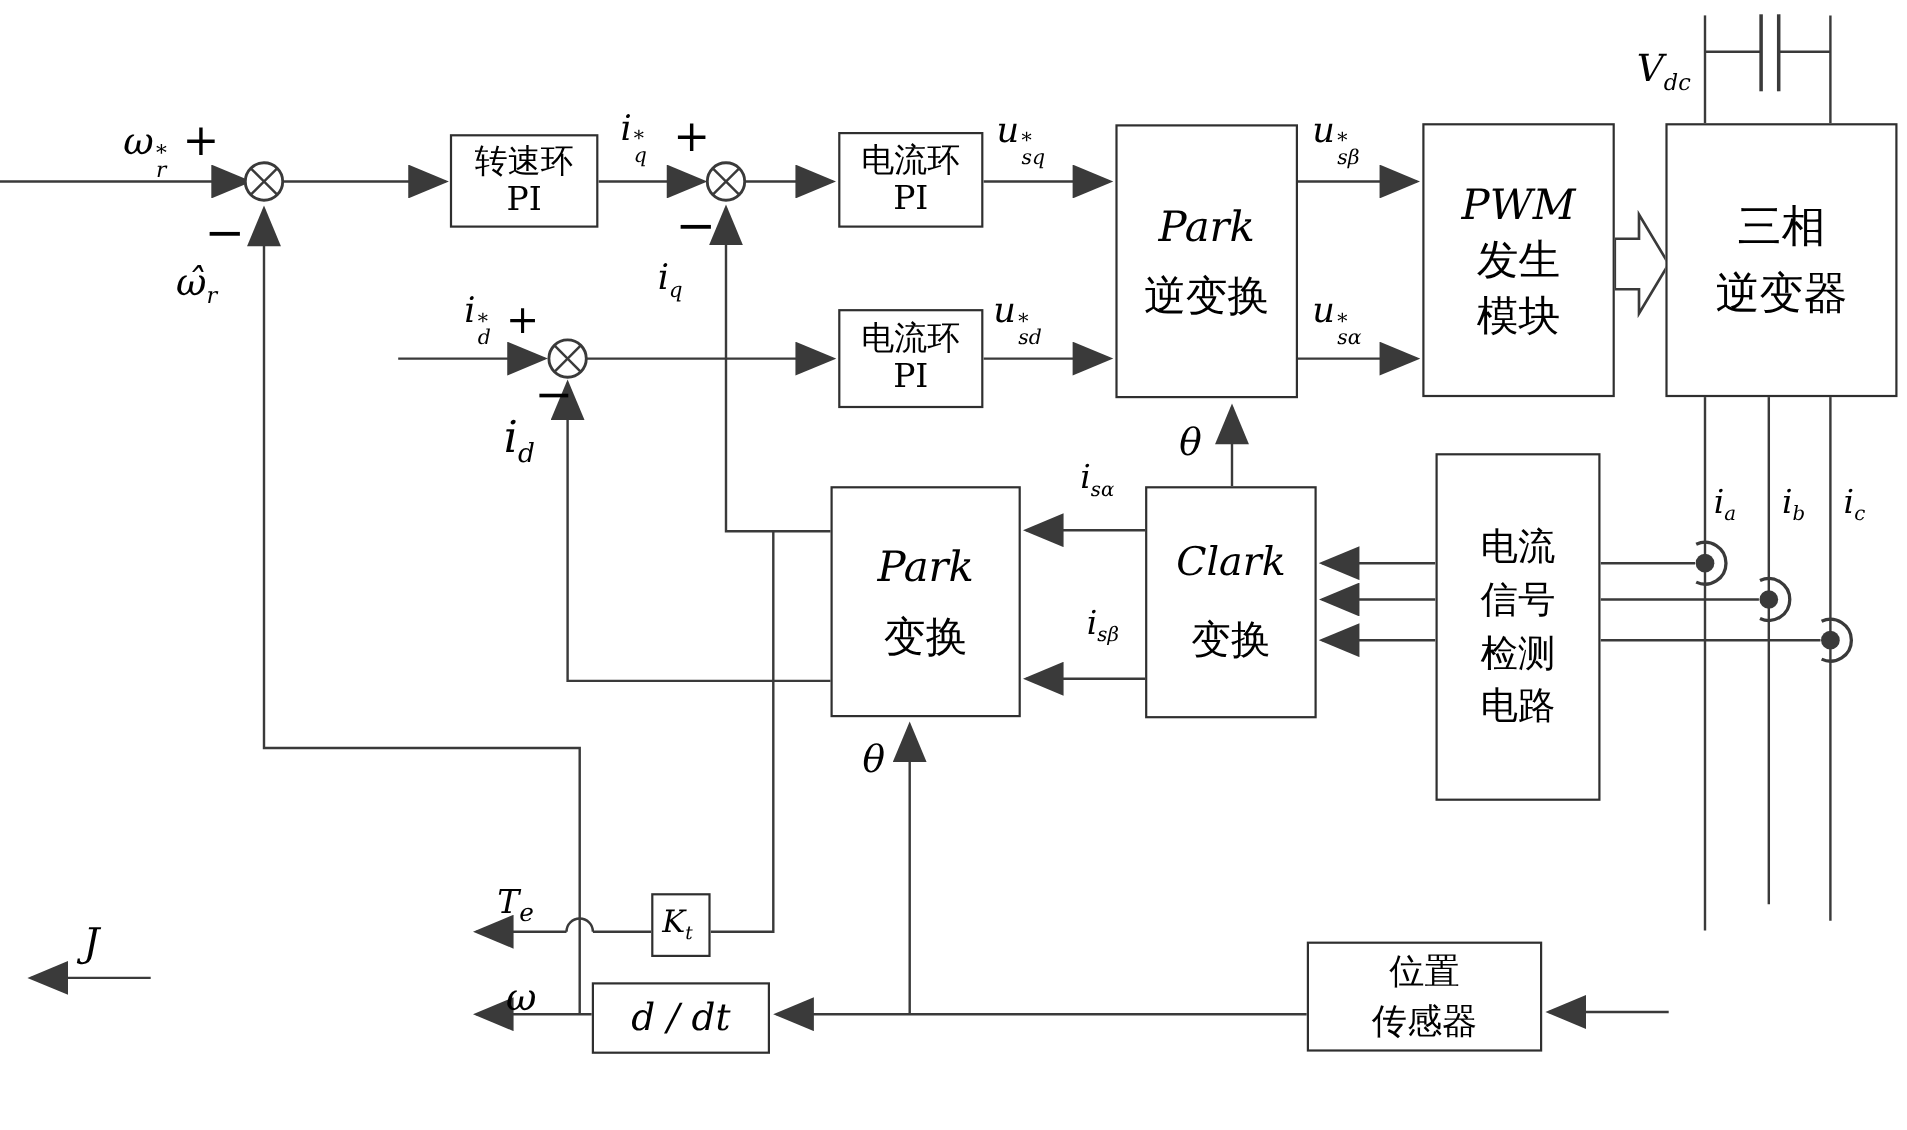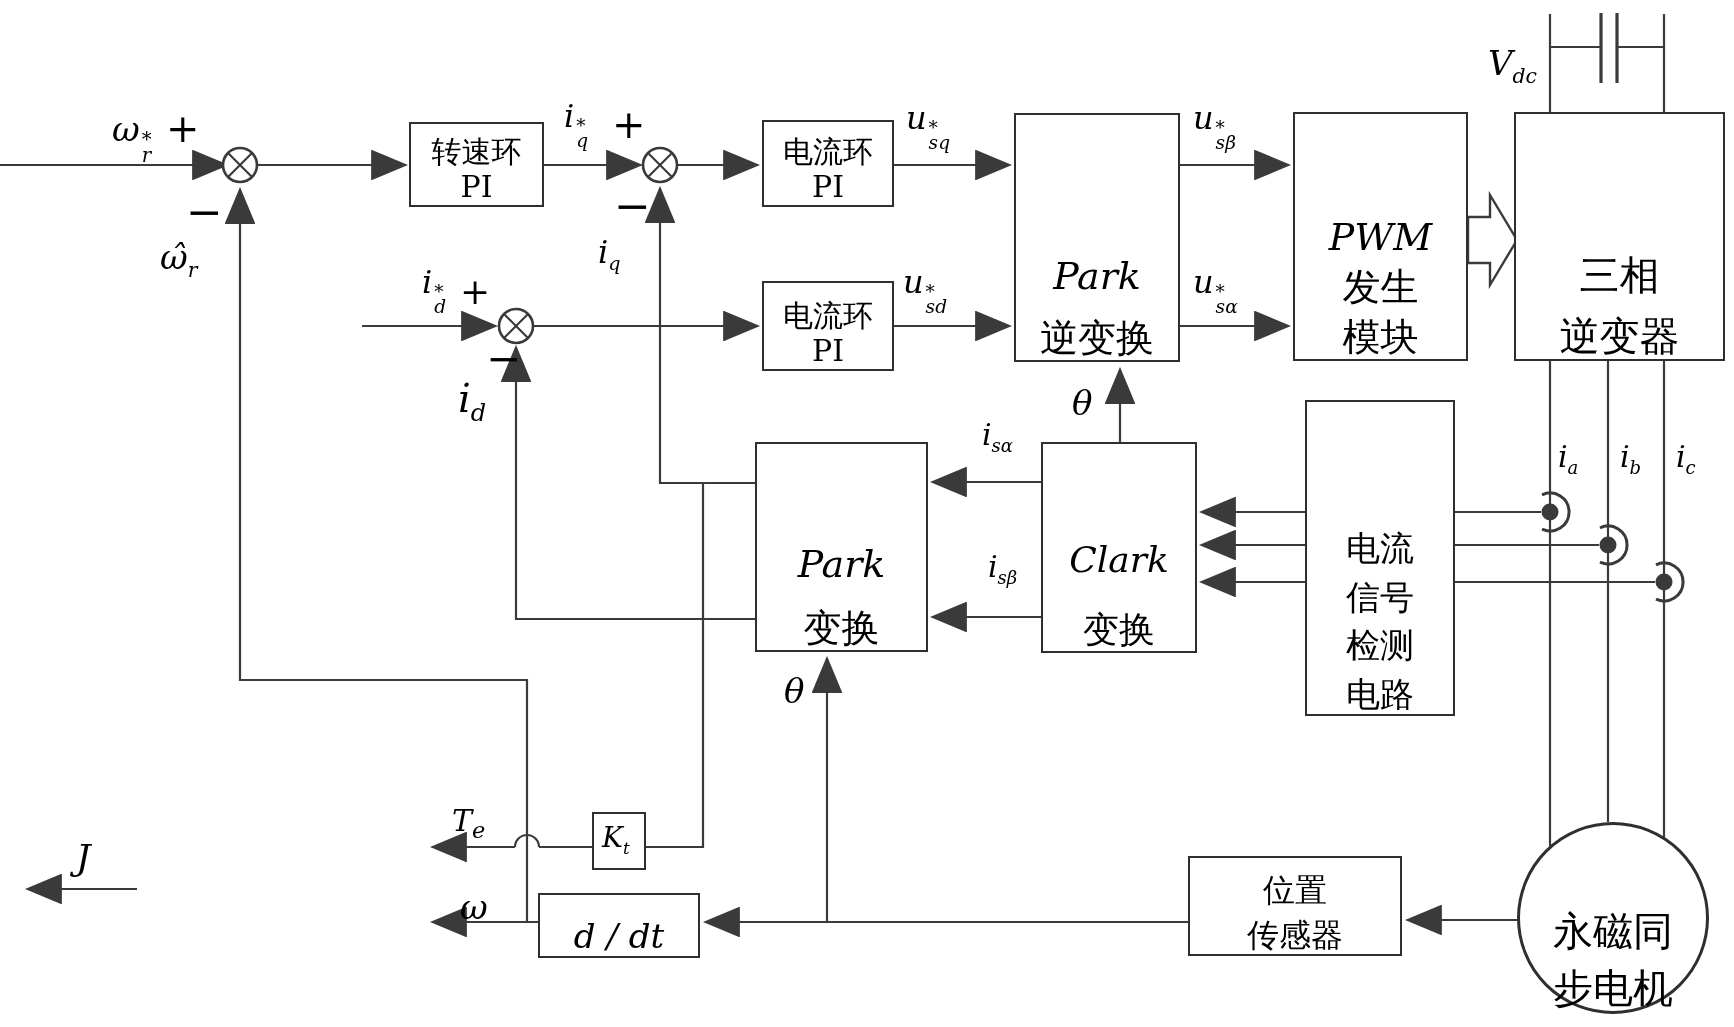--- a/index.html
+++ b/index.html
@@ -1,20 +1,20 @@
 <!DOCTYPE html>
 <html><head>
 <meta charset="utf-8">
 <style>
   html,body{margin:0;padding:0;background:#ffffff;}
   .stage{position:relative;width:1734px;height:1027px;background:#fff;overflow:hidden;
          font-family:"DejaVu Serif","Liberation Serif",serif;color:#000;}
   .stage svg{position:absolute;left:0;top:0;}
   .bx{position:absolute;box-sizing:border-box;border:2.5px solid #2f2f2f;background:#fff;
-      display:flex;flex-direction:column;align-items:center;justify-content:flex-end;
+      display:flex;flex-direction:column;align-items:center;justify-content:center;
       text-align:center;line-height:1.16;}
   .ln{white-space:nowrap;}
   .it{font-style:italic;}
   .motor{border-radius:50%;border-width:3px;}
   .lbl{position:absolute;font-style:italic;white-space:nowrap;line-height:1;}
   .lbl .st{display:inline-flex;flex-direction:column;align-items:flex-start;
            vertical-align:-0.25em;line-height:0.82;font-size:0.58em;margin-left:2px;}
   .lbl sub{font-size:0.6em;line-height:0;text-align:right;}
   .sign{font-style:normal;}
 </style>
@@ -143,38 +143,34 @@
     <div class="ln">模块</div>
   </div>
   <div class="bx" style="left:755px;top:442px;width:173px;height:210px;font-size:38px;gap:20px">
     <div class="ln it">Park</div>
     <div class="ln">变换</div>
   </div>
   <div class="bx" style="left:1041px;top:442px;width:156px;height:211px;font-size:36px;gap:29px">
     <div class="ln it">Clark</div>
     <div class="ln">变换</div>
   </div>
-  <div class="bx" style="left:1305px;top:400px;width:150px;height:316px;font-size:34px;gap:9px">
+  <div class="bx" style="left:1305px;top:412px;width:150px;height:316px;font-size:34px;gap:9px">
     <div class="ln">电流</div>
     <div class="ln">信号</div>
     <div class="ln">检测</div>
     <div class="ln">电路</div>
   </div>
   <div class="bx" style="left:1188px;top:856px;width:214px;height:100px;font-size:32px;gap:8px">
     <div class="ln">位置</div>
     <div class="ln">传感器</div>
   </div>
   <div class="bx" style="left:538px;top:893px;width:162px;height:65px;font-size:34px">
     <div class="ln it">d / dt</div>
   </div>
   <div class="bx" style="left:592px;top:812px;width:54px;height:58px;font-size:26px"></div>
-  <div class="bx motor" style="left:1517px;top:822px;width:192px;height:192px;font-size:40px;gap:10px">
-    <div class="ln">永磁同</div>
-    <div class="ln">步电机</div>
-  </div>
 
   <div class="lbl" style="left:112px;top:112px;font-size:34px">
     <span>ω</span><span class="st">
         <span>*</span>
         <span>r</span>
       </span>
   </div>
   <div class="lbl sign" style="left:166px;top:108px;font-size:40px"><span>+</span></div>
   <div class="lbl sign" style="left:186px;top:190px;font-size:44px"><span>−</span></div>
   <div class="lbl" style="left:160px;top:240px;font-size:34px">

